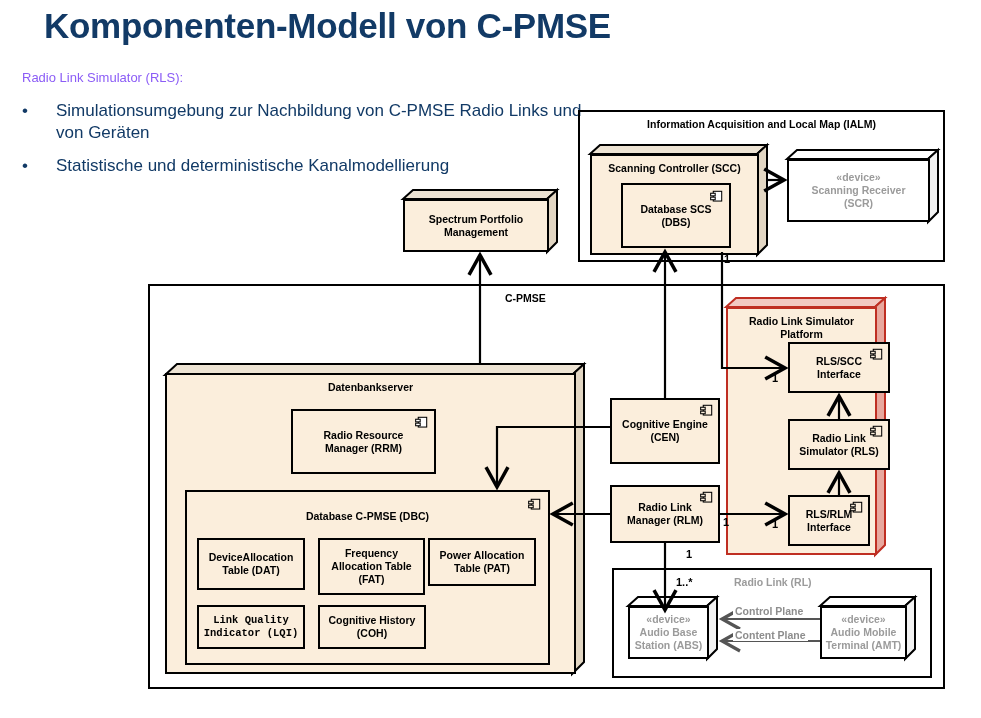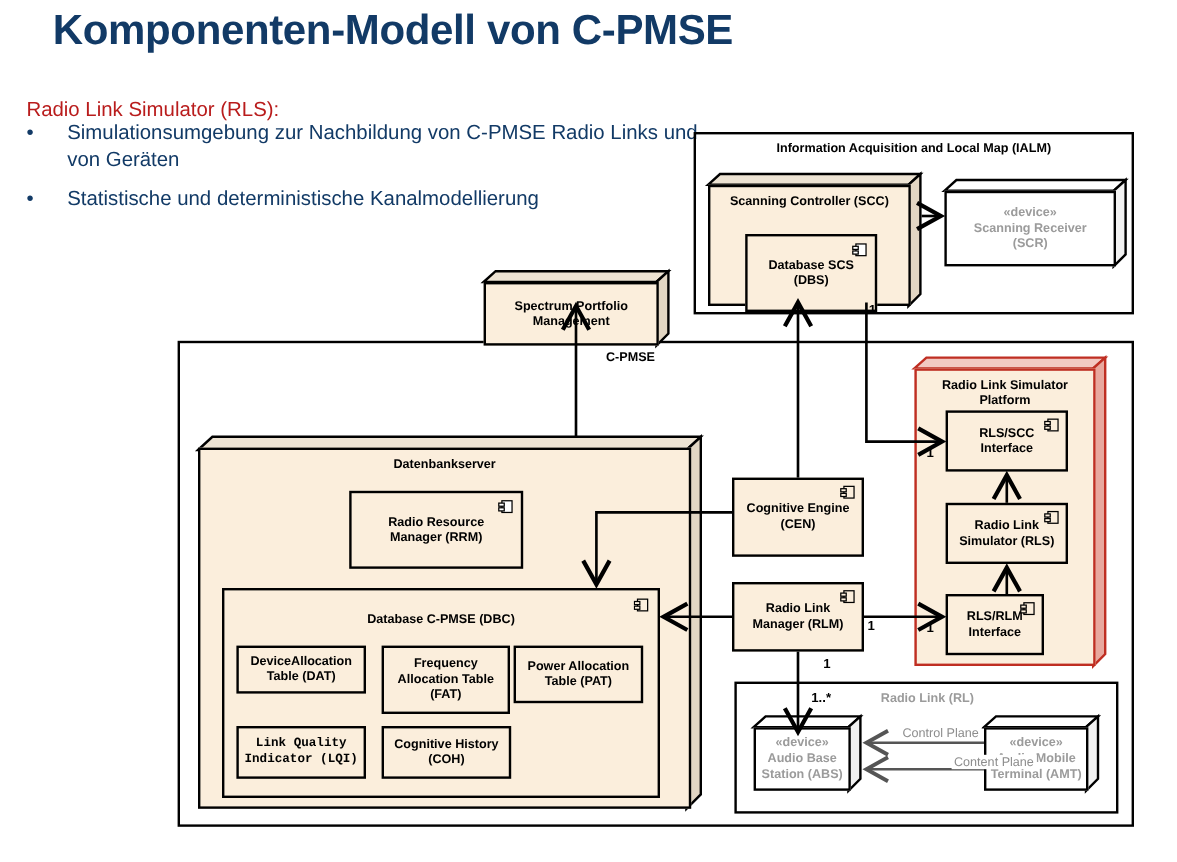--- a/index.html
+++ b/index.html
@@ -2,21 +2,21 @@
 <html><head>
 <meta charset="utf-8">
 <style>
   html,body{margin:0;padding:0;background:#ffffff;}
   body{width:981px;height:718px;position:relative;overflow:hidden;
        font-family:"Liberation Sans",sans-serif;color:#000;}
 
   
   #title{position:absolute;left:44px;top:6px;font-size:35px;font-weight:bold;
          color:#123A66;letter-spacing:-0.3px;white-space:nowrap;}
-  #subtitle{position:absolute;left:22px;top:82px;font-size:17px;color:#b91c1c;}
+  #subtitle{position:absolute;left:22px;top:70px;font-size:13px;color:#8b5cf6;}
   .bullet-row{position:absolute;color:#123A66;font-size:17px;line-height:22px;}
   .bullet-dot{position:absolute;left:0;top:0;font-size:17px;}
   .bullet-txt{position:absolute;left:34px;top:0;width:540px;}
 
   
   .node{position:absolute;box-sizing:border-box;border:2px solid #000;
         background:#FBEEDC;font-size:10.5px;font-weight:bold;text-align:center;
         display:flex;flex-direction:column;align-items:center;justify-content:center;
         line-height:13px;}
   .node.plain{background:transparent;border:2px solid #000;}
@@ -36,22 +36,22 @@
 
   
   .threed.red .face{border-color:#BF2E22;background:#FBEEDC;}
 
   
   .compicon{position:absolute;width:13px;height:13px;}
 
   
   #wires{position:absolute;left:0;top:0;width:981px;height:718px;overflow:visible;}
   .mult{position:absolute;font-size:11px;font-weight:bold;color:#000;}
-  .edgelbl{position:absolute;font-size:10.5px;font-weight:normal;color:#8d8d8d;
-           background:#ffffff;padding:0 2px;margin-left:17px;}
+  .edgelbl{position:absolute;font-size:10.5px;font-weight:bold;color:#8d8d8d;
+           background:#ffffff;padding:0 2px;}
 </style>
 </head>
 <body>
 
 <div id="title">Komponenten-Modell von C-PMSE</div>
 <div id="subtitle">Radio Link Simulator (RLS):</div>
 
 <div class="bullet-row" style="left:22px;top:100px;">
   <span class="bullet-dot">•</span>
   <span class="bullet-txt">Simulationsumgebung zur Nachbildung von C-PMSE Radio Links und von Geräten</span>
@@ -76,21 +76,21 @@
 <div class="threed" style="left:590px;top:145px;width:178px;height:110px;">
   <svg width="178" height="110">
     <polygon points="0,9 10,0 177,0 167,9" fill="#EDE3D3" stroke="#000" stroke-width="2"></polygon>
     <polygon points="167,9 177,0 177,100 167,110" fill="#E2D6C3" stroke="#000" stroke-width="2"></polygon>
   </svg>
   <div class="face topcap">
     <span>Scanning Controller (SCC)</span>
   </div>
 </div>
 
-<div class="node" style="left:621px;top:183px;width:110px;height:65px;margin-top:12px;">
+<div class="node" style="left:621px;top:183px;width:110px;height:65px;">
   <svg class="compicon" style="right:6px;top:5px;" viewBox="0 0 20 20">
     <rect x="5" y="2" width="13" height="15" fill="#fff" stroke="#000" stroke-width="1.6"></rect>
     <rect x="1" y="5" width="7" height="4" fill="#fff" stroke="#000" stroke-width="1.6"></rect>
     <rect x="1" y="11" width="7" height="4" fill="#fff" stroke="#000" stroke-width="1.6"></rect>
   </svg>
   <span>Database SCS</span>
   <span>(DBS)</span>
 </div>
 
 <div class="threed" style="left:787px;top:150px;width:152px;height:72px;">
@@ -98,21 +98,21 @@
     <polygon points="0,9 10,0 151,0 141,9" fill="#fff" stroke="#000" stroke-width="2"></polygon>
     <polygon points="141,9 151,0 151,62 141,72" fill="#f2f2f2" stroke="#000" stroke-width="2"></polygon>
   </svg>
   <div class="face ghost">
     <span>«device»</span>
     <span>Scanning Receiver</span>
     <span>(SCR)</span>
   </div>
 </div>
 
-<div class="threed" style="left:403px;top:190px;width:155px;height:62px;margin-top:36px;">
+<div class="threed" style="left:403px;top:190px;width:155px;height:62px;">
   <svg width="155" height="62">
     <polygon points="0,9 10,0 154,0 144,9" fill="#EDE3D3" stroke="#000" stroke-width="2"></polygon>
     <polygon points="144,9 154,0 154,52 144,62" fill="#E2D6C3" stroke="#000" stroke-width="2"></polygon>
   </svg>
   <div class="face">
     <span>Spectrum Portfolio</span>
     <span>Management</span>
   </div>
 </div>
 
@@ -138,21 +138,21 @@
 
 <div class="node topcap" style="left:185px;top:490px;width:365px;height:175px;padding-top:18px;">
   <svg class="compicon" style="right:7px;top:6px;" viewBox="0 0 20 20">
     <rect x="5" y="2" width="13" height="15" fill="#FBEEDC" stroke="#000" stroke-width="1.6"></rect>
     <rect x="1" y="5" width="7" height="4" fill="#FBEEDC" stroke="#000" stroke-width="1.6"></rect>
     <rect x="1" y="11" width="7" height="4" fill="#FBEEDC" stroke="#000" stroke-width="1.6"></rect>
   </svg>
   <span class="ttl">Database C-PMSE  (DBC)</span>
 </div>
 
-<div class="node" style="left:197px;top:538px;width:108px;height:40px;">
+<div class="node" style="left:197px;top:538px;width:108px;height:52px;">
   <span>DeviceAllocation</span>
   <span>Table (DAT)</span>
 </div>
 <div class="node" style="left:318px;top:538px;width:107px;height:57px;align-items:center;">
   <span>Frequency</span>
   <span>Allocation Table</span>
   <span>(FAT)</span>
 </div>
 <div class="node" style="left:428px;top:538px;width:108px;height:48px;">
   <span>Power Allocation</span>
@@ -180,21 +180,21 @@
 <div class="node" style="left:610px;top:485px;width:110px;height:58px;">
   <svg class="compicon" style="right:5px;top:4px;" viewBox="0 0 20 20">
     <rect x="5" y="2" width="13" height="15" fill="#FBEEDC" stroke="#000" stroke-width="1.6"></rect>
     <rect x="1" y="5" width="7" height="4" fill="#FBEEDC" stroke="#000" stroke-width="1.6"></rect>
     <rect x="1" y="11" width="7" height="4" fill="#FBEEDC" stroke="#000" stroke-width="1.6"></rect>
   </svg>
   <span>Radio Link</span>
   <span>Manager (RLM)</span>
 </div>
 
-<div class="threed red" style="left:762px;top:298px;width:160px;height:257px;">
+<div class="threed red" style="left:726px;top:298px;width:160px;height:257px;">
   <svg width="160" height="257">
     <polygon points="0,9 10,0 159,0 149,9" fill="#F2C9C2" stroke="#BF2E22" stroke-width="2"></polygon>
     <polygon points="149,9 159,0 159,247 149,257" fill="#E8A89E" stroke="#BF2E22" stroke-width="2"></polygon>
   </svg>
   <div class="face topcap">
     <span>Radio Link Simulator</span>
     <span>Platform</span>
   </div>
 </div>
 
@@ -293,13 +293,13 @@
 </svg>
 
 <div class="mult" style="left:724px;top:253px;">1</div>
 <div class="mult" style="left:772px;top:372px;">1</div>
 <div class="mult" style="left:723px;top:516px;">1</div>
 <div class="mult" style="left:772px;top:518px;">1</div>
 <div class="mult" style="left:686px;top:548px;">1</div>
 <div class="mult" style="left:676px;top:576px;">1..*</div>
 
 <div class="edgelbl" style="left:733px;top:605px;">Control Plane</div>
-<div class="edgelbl" style="left:776px;top:629px;">Content Plane</div>
+<div class="edgelbl" style="left:733px;top:629px;">Content Plane</div>
 
 </body></html>

